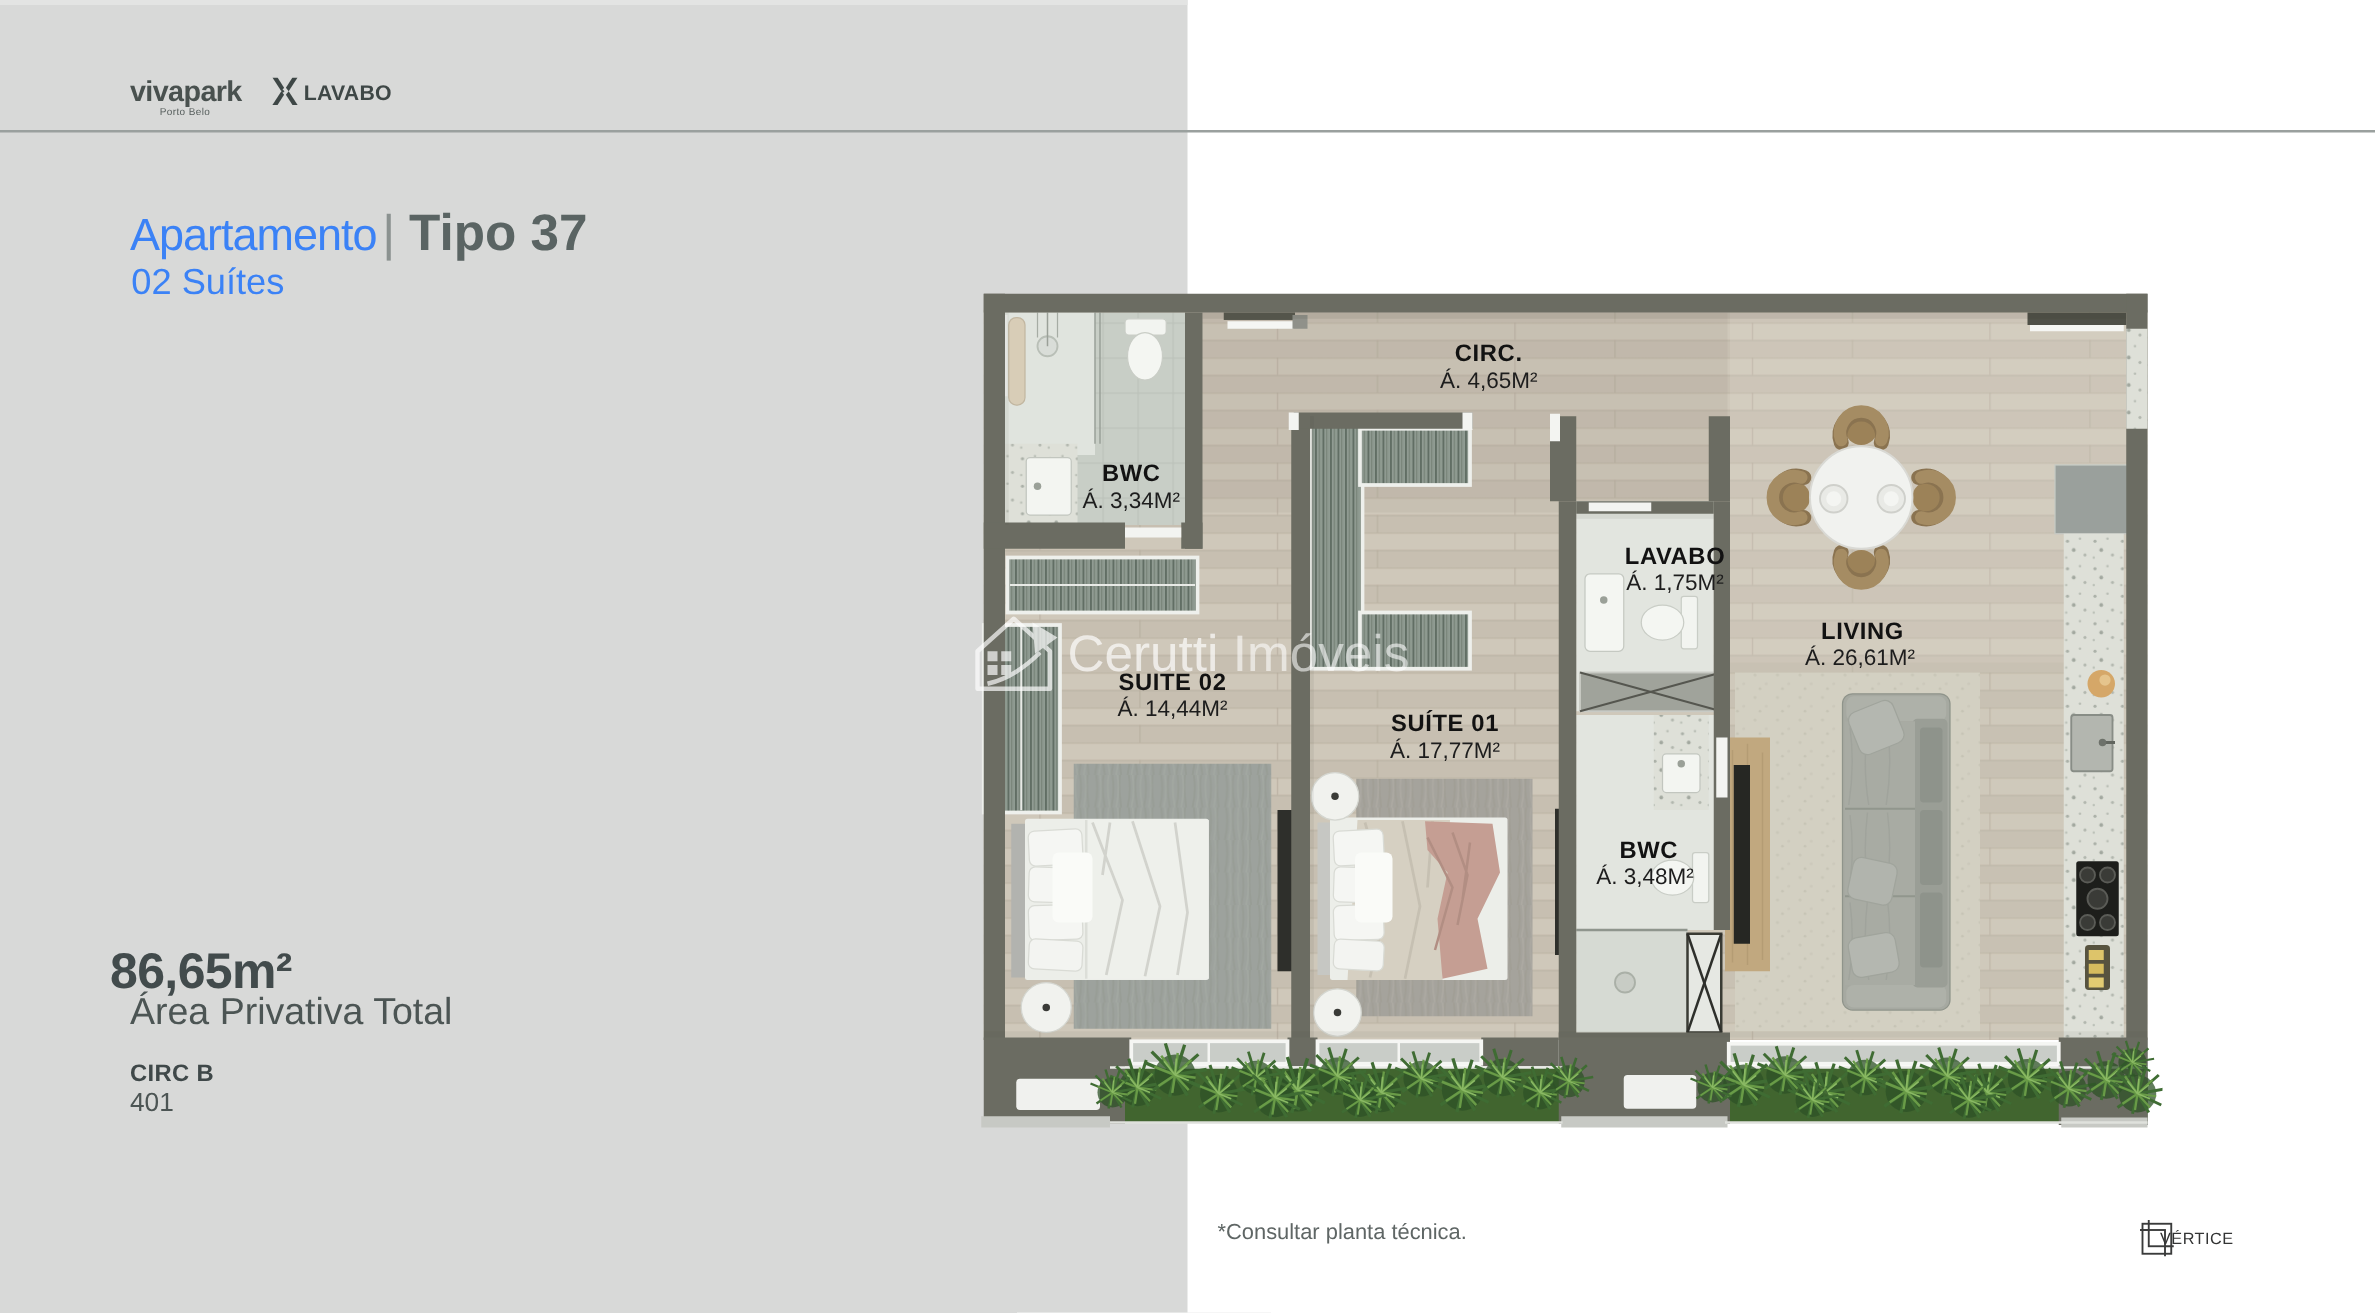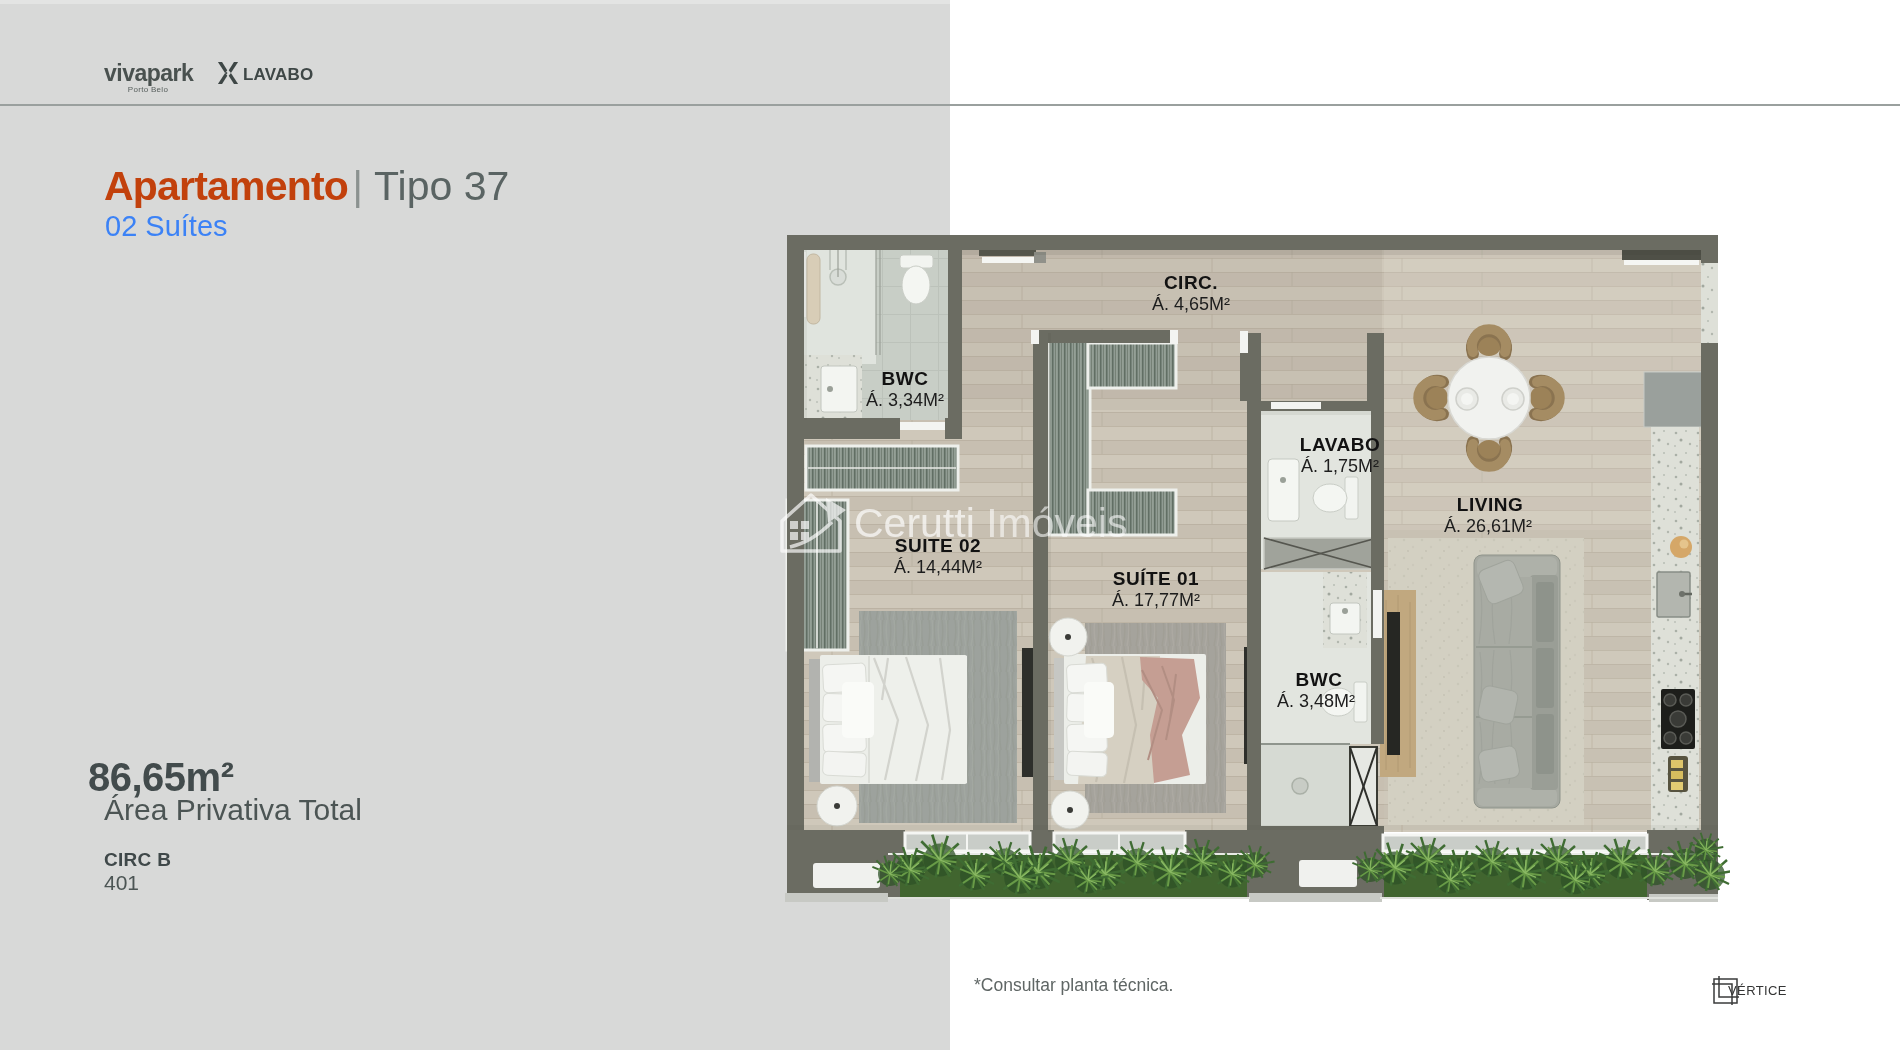--- a/index.html
+++ b/index.html
@@ -26,23 +26,23 @@
       <polygon points="1,24 5.5,24 11.2,15 8.8,12"></polygon>
       <polygon points="10,10.5 11.5,12 10,13.5 8.7,12"></polygon>
       <polygon points="23,0 18.5,0 12.8,9 15.2,12"></polygon>
       <polygon points="23,24 18.5,24 12.8,15 15.2,12"></polygon>
     </g>
   </svg>
   <div style="position:absolute;left:26px;top:3px;font-size:17px;font-weight:bold;letter-spacing:0.2px;color:#3e4746;">LAVABO</div>
 </div>
 
 <div class="abs" style="left:104px;top:163px;white-space:nowrap;">
-  <span style="font-size:41px;font-weight:bold;color:#c2410c;letter-spacing:-0.8px;">Apartamento</span>
+  <span style="font-size:36px;font-weight:normal;color:#3b82f6;letter-spacing:-0.8px;">Apartamento</span>
   <span style="font-size:40px;color:#8b9290;font-weight:300;"> | </span>
-  <span style="font-size:41px;color:#5a6463;font-weight:400;">Tipo 37</span>
+  <span style="font-size:41px;color:#5a6463;font-weight:700;">Tipo 37</span>
 </div>
 
 <div class="abs" style="left:105px;top:210px;font-size:29px;color:#3b82f6;">02 Suítes</div>
 
 <div class="abs" style="left:88px;top:755px;font-size:40px;letter-spacing:-0.5px;font-weight:bold;color:#424b4c;">86,65m²</div>
 <div class="abs" style="left:104px;top:793px;font-size:30px;color:#4c5554;">Área Privativa Total</div>
 
 <div class="abs" style="left:104px;top:849px;font-size:19px;font-weight:bold;color:#3f4849;letter-spacing:0.3px;">CIRC B</div>
 <div class="abs" style="left:104px;top:871px;font-size:21px;color:#4c5554;text-align:right;">401</div>
 

